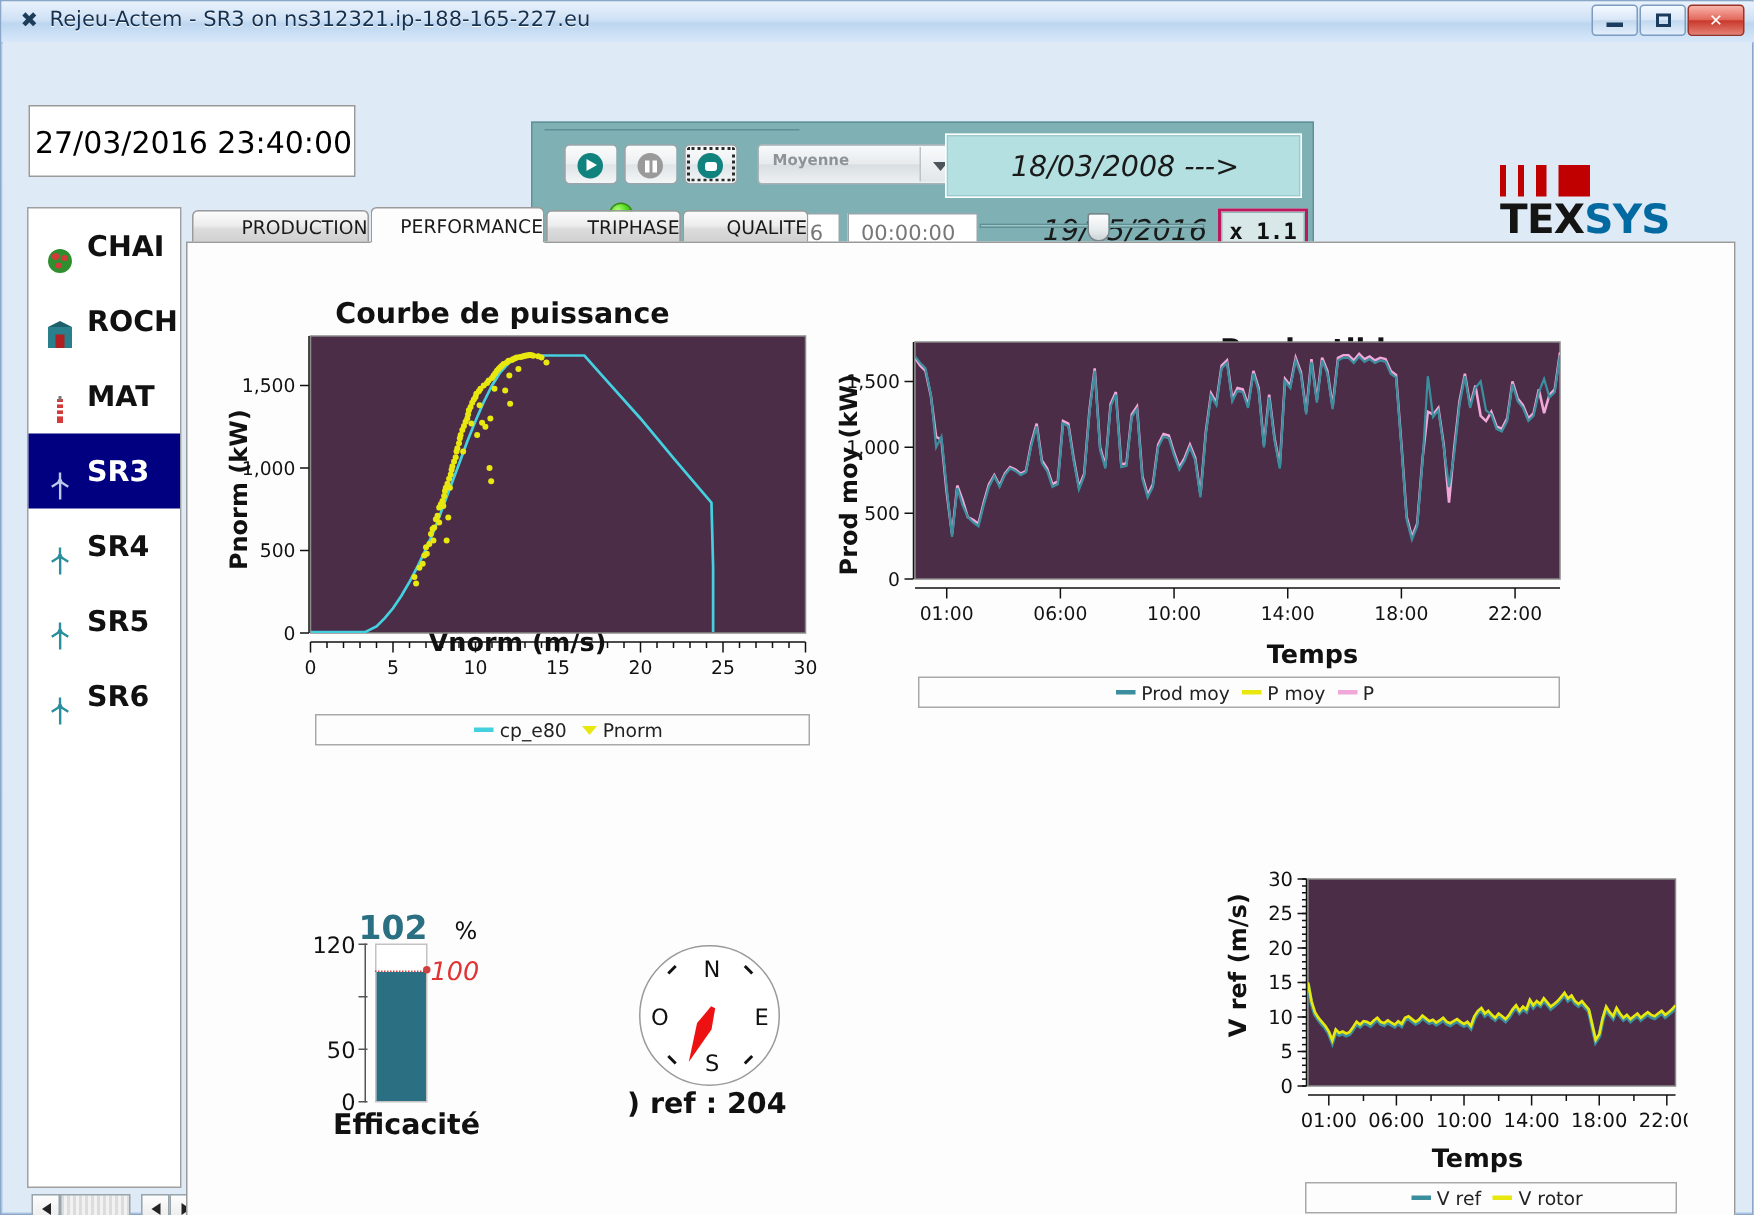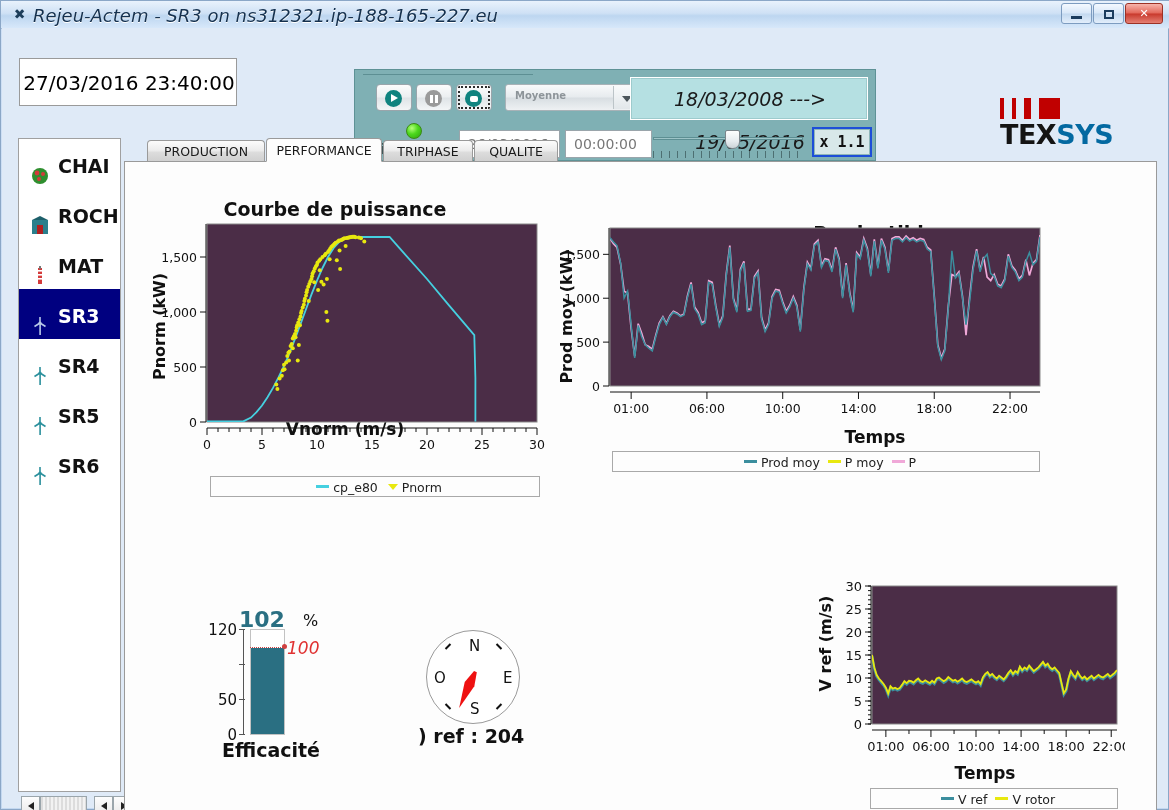--- a/index.html
+++ b/index.html
@@ -10,39 +10,39 @@
   }
   
   #window{position:absolute;left:0;top:0;width:1169px;height:810px;
     background:linear-gradient(to bottom,#cfe0f5 0%,#c3d8f0 100%);
     border:1px solid #8ba7c7;box-sizing:border-box;}
   #titlebar{position:absolute;left:0;top:0;width:1169px;height:27px;
     background:linear-gradient(to bottom,#e9f2fc 0%,#cfe1f5 45%,#bdd6f0 55%,#d7e8fa 100%);
     border-bottom:1px solid #a8c0dc;}
   #title-icon{position:absolute;left:10px;top:5px;width:17px;height:17px;
     font-size:14px;line-height:17px;color:#1c3d5a;font-weight:bold;text-align:center;}
-  #title-text{position:absolute;left:32px;top:4px;font-size:18px;color:#15314f;
-    text-shadow:0 1px 0 #ffffff;white-space:nowrap;font-style:italic;}
+  #title-text{position:absolute;left:32px;top:4px;font-size:14px;color:#15314f;
+    text-shadow:0 1px 0 #ffffff;white-space:nowrap;}
   .winbtn{position:absolute;top:2px;height:21px;width:31px;border:1px solid #7d9cc0;
     border-radius:3px;box-sizing:border-box;
     background:linear-gradient(to bottom,#f4f9ff 0%,#d8e7f8 48%,#c2d8ef 52%,#e2eefb 100%);
     color:#1b3c5e;font-size:11px;line-height:19px;text-align:center;}
   #btn-min{left:1060px;}
   #btn-max{left:1092px;}
   #btn-close{left:1124px;width:38px;
     background:linear-gradient(to bottom,#f7b4ab 0%,#e2675a 48%,#c8392c 52%,#e58074 100%);
     border-color:#9c3125;color:#fff;font-weight:bold;}
   .glyph-min{display:inline-block;width:11px;height:3px;background:#1b3c5e;vertical-align:middle;margin-top:6px;}
   .glyph-max{display:inline-block;width:10px;height:9px;border:2px solid #1b3c5e;box-sizing:border-box;vertical-align:middle;}
 
   
   #appbody{position:absolute;left:1px;top:27px;width:1166px;height:780px;
     background:#dfeaf7;}
   
-  #toolbar-zone{position:absolute;left:0;top:0;width:1094px;height:103px;}
+  #toolbar-zone{position:absolute;left:0;top:12px;width:1094px;height:103px;}
   #datetime-box{position:absolute;left:17px;top:30px;width:218px;height:48px;
     background:#ffffff;border:1px solid #9a9a9a;box-sizing:border-box;}
   #datetime-text{position:absolute;left:0;top:0;width:218px;height:48px;
     line-height:48px;text-align:center;font-size:20px;color:#000;
     font-family:"DejaVu Sans","Liberation Sans",sans-serif;}
   #texsys{position:absolute;left:998px;top:70px;height:28px;}
   #texsys-bars{display:inline-block;vertical-align:middle;}
   .tbar{display:inline-block;background:#c00000;vertical-align:middle;margin-right:3px;}
   #texsys-word{display:inline-block;vertical-align:middle;font-size:27px;font-weight:bold;
     letter-spacing:-0.5px;}
@@ -96,21 +96,21 @@
   .tfield span{position:absolute;left:8px;top:5px;font-size:14px;color:#777;}
   #slider-wrap{position:absolute;left:296px;top:58px;width:155px;height:32px;}
   #slider-track{position:absolute;left:2px;top:9px;width:150px;height:3px;
     background:#9dc4c7;border:1px solid #5d8f93;box-sizing:border-box;}
   #slider-thumb{position:absolute;left:74px;top:2px;width:15px;height:19px;
     background:linear-gradient(to bottom,#fdfefe 0%,#e6ebee 60%,#ccd4d8 100%);
     border:1px solid #7b858b;border-radius:2px 2px 7px 7px;box-sizing:border-box;}
   #slider-ticks{position:absolute;left:2px;top:23px;width:150px;height:7px;
     background:repeating-linear-gradient(to right,#4d6f72 0 1px,transparent 1px 8px);}
   #zoom-box{position:absolute;left:457px;top:57px;width:60px;height:30px;
-    background:#d8e8e9;border:2px solid #1d4ed8;box-sizing:border-box;
+    background:#d8e8e9;border:2px solid #be185d;box-sizing:border-box;
     box-shadow:inset 0 0 0 1px #8fb6b8;}
   #zoom-text{position:absolute;left:0;top:0;width:56px;height:26px;line-height:26px;
     text-align:center;font-size:15px;font-weight:bold;color:#111;
     font-family:"DejaVu Sans Mono","Liberation Mono",monospace;}
 
   
   #sidebar{position:absolute;left:16px;top:110px;width:103px;height:654px;
     background:#ffffff;border:1px solid #a0a0a0;box-sizing:border-box;}
   .side-item{position:relative;height:50px;line-height:50px;padding-left:10px;
     font-size:19px;font-weight:bold;color:#111;white-space:nowrap;}
@@ -129,21 +129,21 @@
   .arrL,.arrR{position:absolute;left:6px;top:5px;width:0;height:0;
     border-top:4px solid transparent;border-bottom:4px solid transparent;}
   .arrL{border-right:6px solid #222;}
   .arrR{border-left:6px solid #222;left:7px;}
 
   
   #tabstrip{position:absolute;left:122px;top:112px;width:1033px;height:22px;}
   .tab{position:absolute;top:0;height:22px;border:1px solid #9a9a9a;
     border-bottom:none;border-radius:4px 4px 0 0;box-sizing:border-box;
     background:linear-gradient(to bottom,#fcfcfc 0%,#ececec 45%,#dcdcdc 55%,#cfcfcf 100%);
-    font-size:12.5px;color:#1a1a1a;text-align:center;line-height:21px;margin-left:19px;}
+    font-size:12.5px;color:#1a1a1a;text-align:right;line-height:21px;}
   .tab.active{background:#fdfdfd;height:24px;line-height:23px;z-index:3;border-bottom:1px solid #fdfdfd;}
   #main-panel{position:absolute;left:122px;top:133px;width:1033px;height:664px;
     background:#fdfdfd;border:1px solid #9a9a9a;box-sizing:border-box;z-index:2;}
 
   
   .chart-title{position:absolute;font-weight:bold;color:#111;text-align:center;}
   .axlabel{position:absolute;font-weight:bold;color:#111;}
   .legend{position:absolute;background:#fdfdfd;border:1px solid #a9a9a9;box-sizing:border-box;
     text-align:center;font-size:12.5px;color:#222;}
   .lg-line{display:inline-block;width:13px;height:3px;vertical-align:middle;margin:0 4px 3px 8px;}

